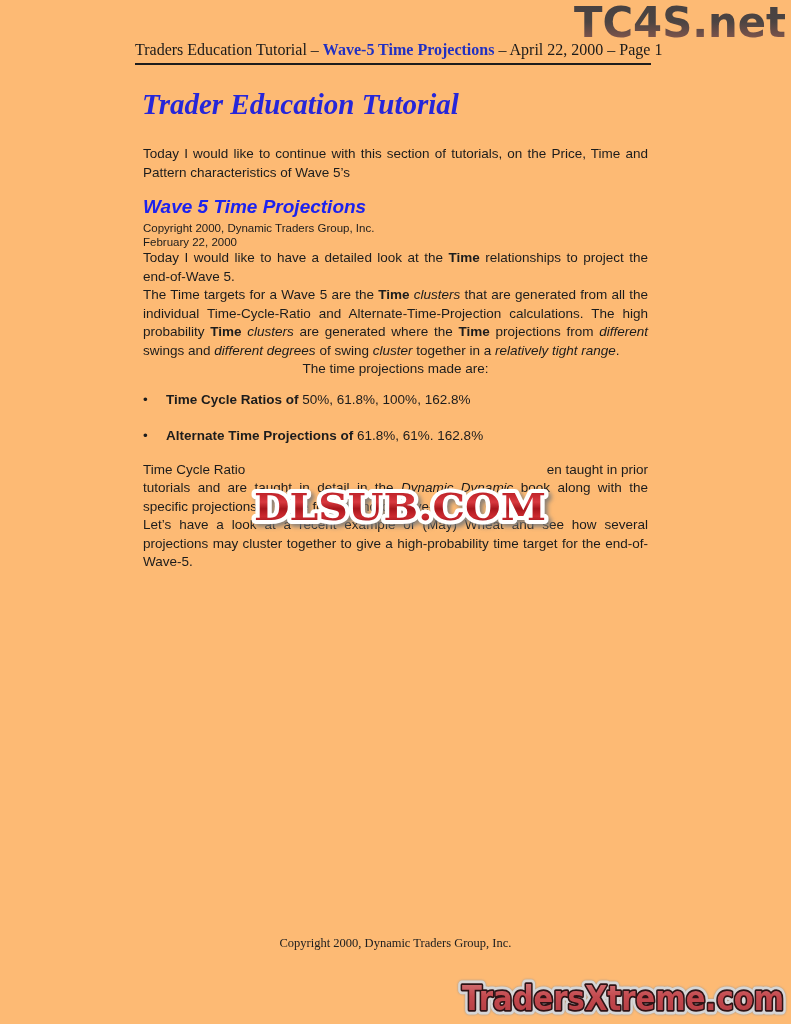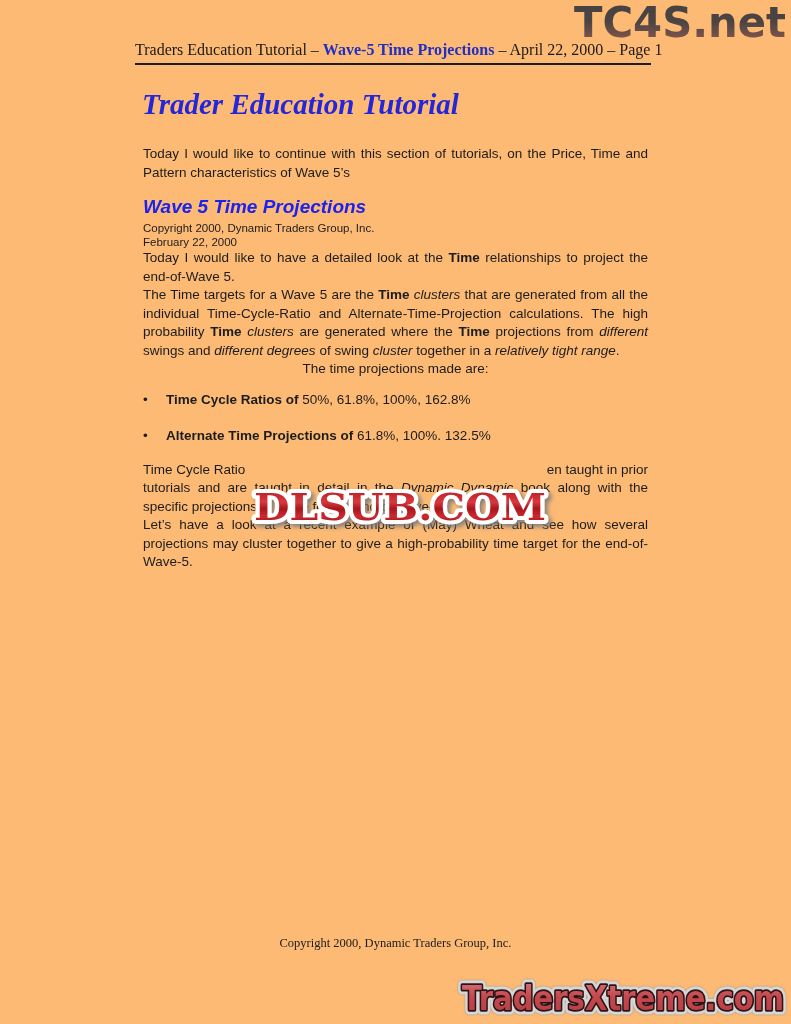--- a/index.html
+++ b/index.html
@@ -88,21 +88,21 @@
 
     <p class="lead">The time projections made are:</p>
 
     <ul class="bullets">
       <li>
         <span class="dot">•</span>
         <span><span style="font-weight: bold;">Time Cycle Ratios of </span><span>50%, 61.8%, 100%, 162.8%</span></span>
       </li>
       <li>
         <span class="dot">•</span>
-        <span><span style="font-weight: bold;">Alternate Time Projections of </span><span>61.8%, 100%. 132.5%</span></span>
+        <span><span style="font-weight: bold;">Alternate Time Projections of </span><span>61.8%, 61%. 162.8%</span></span>
       </li>
     </ul>
 
     <div class="covered">
       <span>Time Cycle Ratio</span>
       <span>en taught in prior</span>
     </div>
     <p class="cont"><span>tutorials and are taught in detail in the </span><span style="font-style: italic;">Dynamic Dynamic</span><span> book along with the specific projections to make for the end-of-wave-5.</span></p>
 
     <p class="p5">Let’s have a look at a recent example of (May) Wheat and see how several projections may cluster together to give a high-probability time target for the end-of-Wave-5.</p>

